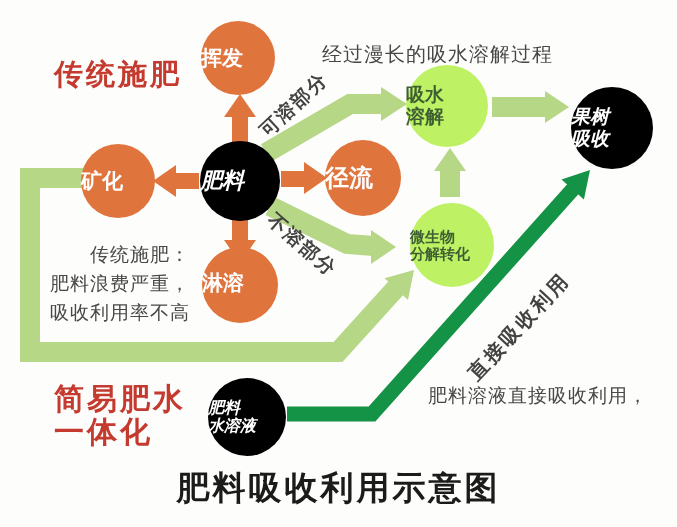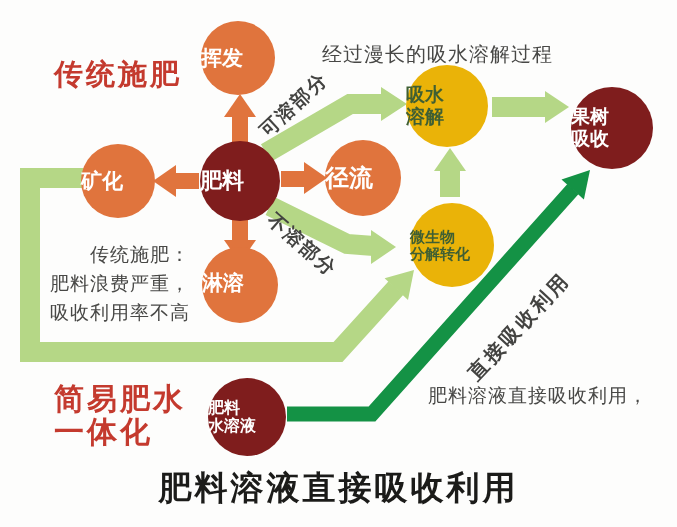--- a/index.html
+++ b/index.html
@@ -8,22 +8,22 @@
     background:#fdfdfc;
     font-family:"Liberation Sans","DejaVu Sans",sans-serif;
   }
   svg.flows{position:absolute;left:0;top:0;z-index:1;}
   .node{
     position:absolute;border-radius:50%;display:flex;flex-direction:column;
     align-items:flex-start;justify-content:center;text-align:center;
     font-weight:bold;line-height:1.15;z-index:2;
   }
   .node.orange{background:#e0743d;color:#ffffff;}
-  .node.dgreen{background:#7f1d1d;color:#ffffff;}
-  .node.lgreen{background:#eab308;color:#3f5f33;}
+  .node.dgreen{background:#000000;color:#ffffff;font-style:italic;}
+  .node.lgreen{background:#bef264;color:#3f5f33;}
   .lbl{position:absolute;z-index:3;white-space:nowrap;}
   .red-head{color:#c43a2e;font-weight:bold;font-size:29px;letter-spacing:3px;}
   .gray-note{color:#484846;font-size:19px;letter-spacing:1px;line-height:29px;text-align:right;}
   .rot{transform-origin:center center;color:#434341;font-size:19px;font-weight:bold;letter-spacing:2px;}
   .title{
     position:absolute;z-index:3;left:0;top:466px;width:677px;text-align:center;
     color:#1b1b19;font-size:33px;font-weight:bold;letter-spacing:3px;
   }
 </style>
 </head>
@@ -131,15 +131,15 @@
     <div>肥料浪费严重，</div>
     <div>吸收利用率不高</div>
   </div>
 
   <div class="lbl rot" style="left:450px;top:313px;font-size:20px;letter-spacing:3px;transform:rotate(-47deg);">直接吸收利用</div>
 
   <div class="lbl gray-note" style="left:428px;top:381px;">
     <div>肥料溶液直接吸收利用，</div>
   </div>
 
-  <div class="title">肥料溶液直接吸收利用</div>
+  <div class="title">肥料吸收利用示意图</div>
 
 </div>
 
 </body></html>

